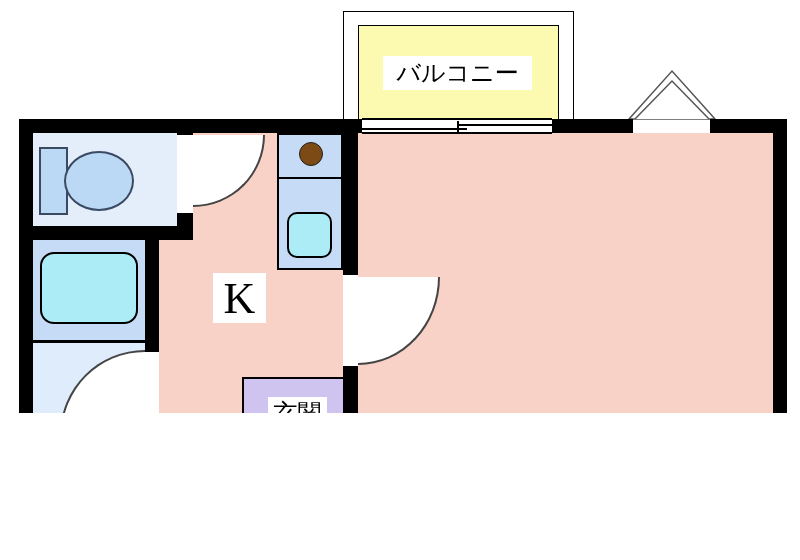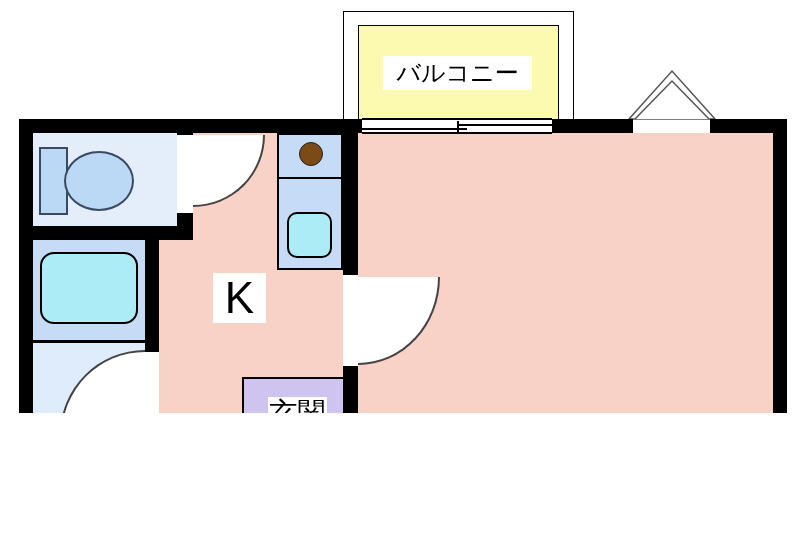--- a/index.html
+++ b/index.html
@@ -1,17 +1,17 @@
 <!DOCTYPE html>
 <html style="--floor-pink: #f8d2c7; --balcony-yellow: #fcf9b1; --entrance-purple: #cfc3ef; --toilet-floor: #e3eefa; --bath-floor: #c6dbf5; --washroom-floor: #deecfb; --fixture-blue: #bbd8f4; --tub-cyan: #acecf6; --burner-brown: #7b4a15; --wall-black: #000000;"><head>
 <meta charset="utf-8">
 <style>
   html,body{margin:0;padding:0;background:#fff;}
   .plan{position:relative;width:800px;height:413px;background:#fff;overflow:hidden;
-        font-family:Liberation Sans, sans-serif;color:#000;}
+        font-family:Liberation Serif, serif;color:#000;}
   .abs{position:absolute;}
   .wall{position:absolute;background:var(--wall-black,#000);}
   .gap{position:absolute;background:#fff;}
   .label-box{position:absolute;background:#fff;display:flex;align-items:center;
              justify-content:center;text-align:center;white-space:nowrap;}
   
   .arc{position:absolute;background:#fff;box-sizing:border-box;}
   .arc-br{border-radius:0 0 100% 0;border-right:2px solid #444;border-bottom:2px solid #444;}
   .arc-tl{border-radius:100% 0 0 0;border-top:2px solid #444;border-left:2px solid #444;}
   .arc-bl{border-radius:0 0 0 100%;border-left:2px solid #444;border-bottom:2px solid #444;background:transparent;}
@@ -79,21 +79,21 @@
     <div class="abs" style="left:20px;top:7px;width:22px;height:22px;border-radius:50%;background:var(--burner-brown);border:1px solid #222;"></div>
     <div class="abs" style="left:8px;top:77px;width:45px;height:46px;border-radius:10px;background:var(--tub-cyan);border:2px solid #000;box-sizing:border-box;"></div>
   </div>
 
   <div class="abs fixture-line" style="left:39px;top:147px;width:29px;height:68px;background:var(--fixture-blue);"></div>
   <div class="abs fixture-line" style="left:64px;top:151px;width:70px;height:60px;border-radius:50%;background:var(--fixture-blue);"></div>
 
   <div class="abs" style="left:40px;top:252px;width:98px;height:72px;border-radius:14px;background:var(--tub-cyan);border:2px solid #000;box-sizing:border-box;"></div>
 
   <div class="abs" style="left:242px;top:377px;width:101px;height:64px;background:var(--entrance-purple);border-top:2px solid #000;border-left:2px solid #000;box-sizing:border-box;"></div>
-  <div class="label-box" style="left:268px;top:397px;width:59px;height:31px;font-size:28px;">
+  <div class="label-box" style="left:268px;top:397px;width:59px;height:31px;font-size:24px;">
     <span>玄関</span>
   </div>
 
   <div class="label-box" style="left:213px;top:273px;width:53px;height:50px;font-size:44px;">
     <span>K</span>
   </div>
 
 
 </div>
 

